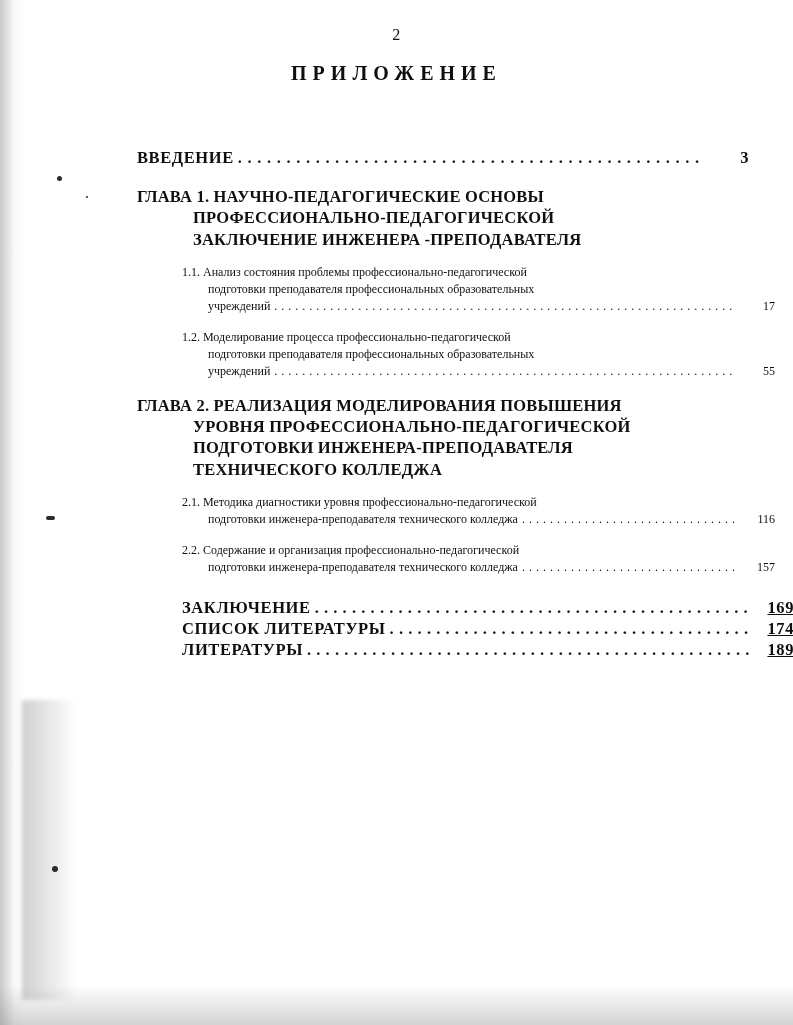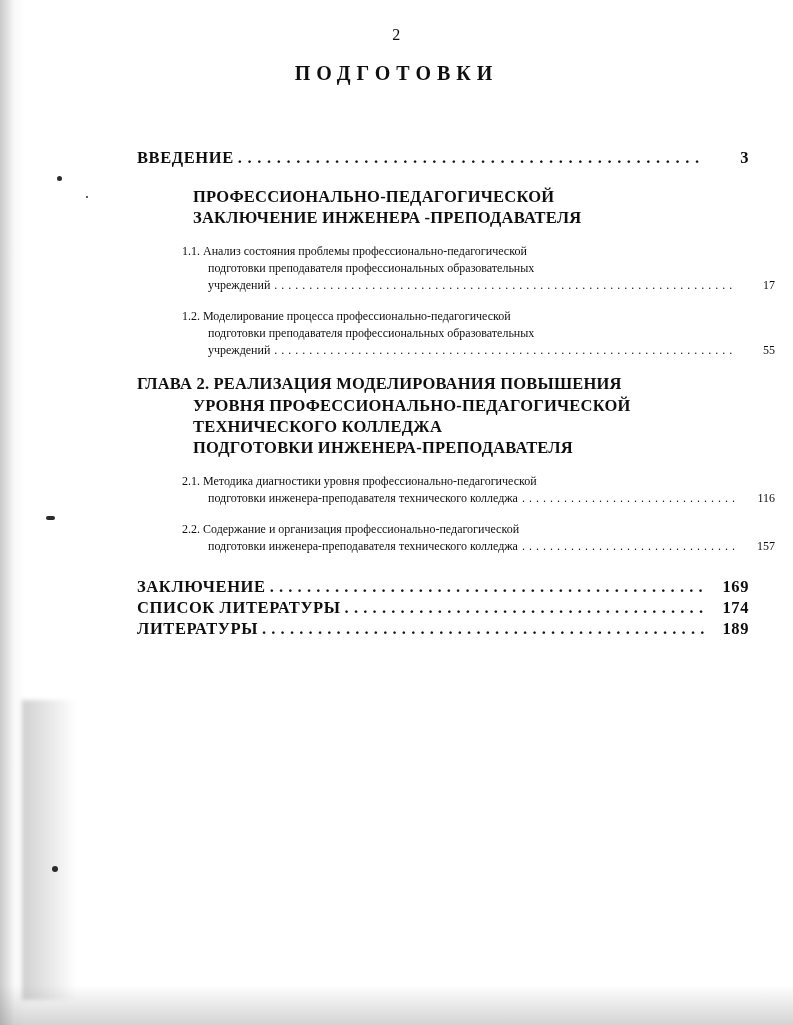--- a/index.html
+++ b/index.html
@@ -136,51 +136,52 @@
   .sub .first { display: block; text-indent: 0; }
   .sub .cont  { display: block; padding-left: 26px; }
   .sub .row   { padding-left: 26px; }
   .sub .row .label { }
   .sub .row .leader { letter-spacing: 4px; }
   .sub .row .page-num { width: 34px; }
 
   .chapter2 { margin-top: 8px; }
 
   .tail { margin-top: 22px; }
-  .tail .row { margin-bottom: 1px; }
-  .tail .row .page-num { width: 40px; }
+  .tail .row { margin-bottom: 1px; margin-left: 45px; }
+  .tail .row .page-num { width: 40px; text-decoration: underline; }
   .tail .row .leader { letter-spacing: 5.2px; }
 </style>
 </head>
 <body>
 
 <div class="page">
 
   <div class="scan-edge-left"></div>
   <div class="scan-smudge"></div>
   <div class="scan-edge-bottom"></div>
   <div class="speck speck-a"></div>
   <div class="speck speck-b"></div>
   <div class="speck speck-c"></div>
   <div class="speck speck-d"></div>
 
   <div class="folio">2</div>
-  <div class="doc-title">ПОДГОТОВКИ</div>
+  <div class="doc-title">ПРИЛОЖЕНИЕ</div>
 
   <div class="toc">
 
     <div class="entry intro lvl0">
       <div class="row">
         <span class="label">ВВЕДЕНИЕ</span>
         <span class="leader"></span>
         <span class="page-num">3</span>
       </div>
     </div>
 
     <div class="entry chapter">
+      <span>ГЛАВА 1. НАУЧНО-ПЕДАГОГИЧЕСКИЕ ОСНОВЫ</span>
       <span class="cont">ПРОФЕССИОНАЛЬНО-ПЕДАГОГИЧЕСКОЙ</span>
       <span class="cont">ЗАКЛЮЧЕНИЕ  ИНЖЕНЕРА -ПРЕПОДАВАТЕЛЯ</span>
     </div>
 
     <div class="entry sub">
       <span class="first">1.1.  Анализ состояния проблемы профессионально-педагогической</span>
       <span class="cont">подготовки преподавателя профессиональных образовательных</span>
       <div class="row">
         <span class="label">учреждений</span>
         <span class="leader"></span>
@@ -194,22 +195,22 @@
       <div class="row">
         <span class="label">учреждений</span>
         <span class="leader"></span>
         <span class="page-num">55</span>
       </div>
     </div>
 
     <div class="entry chapter chapter2">
       <span>ГЛАВА 2. РЕАЛИЗАЦИЯ МОДЕЛИРОВАНИЯ ПОВЫШЕНИЯ</span>
       <span class="cont">УРОВНЯ ПРОФЕССИОНАЛЬНО-ПЕДАГОГИЧЕСКОЙ</span>
+      <span class="cont">ПОДГОТОВКИ ИНЖЕНЕРА-ПРЕПОДАВАТЕЛЯ</span>
       <span class="cont">ТЕХНИЧЕСКОГО КОЛЛЕДЖА</span>
-      <span class="cont">ПОДГОТОВКИ ИНЖЕНЕРА-ПРЕПОДАВАТЕЛЯ</span>
     </div>
 
     <div class="entry sub">
       <span class="first">2.1.  Методика диагностики уровня профессионально-педагогической</span>
       <div class="row">
         <span class="label">подготовки инженера-преподавателя технического колледжа</span>
         <span class="leader"></span>
         <span class="page-num">116</span>
       </div>
     </div>

